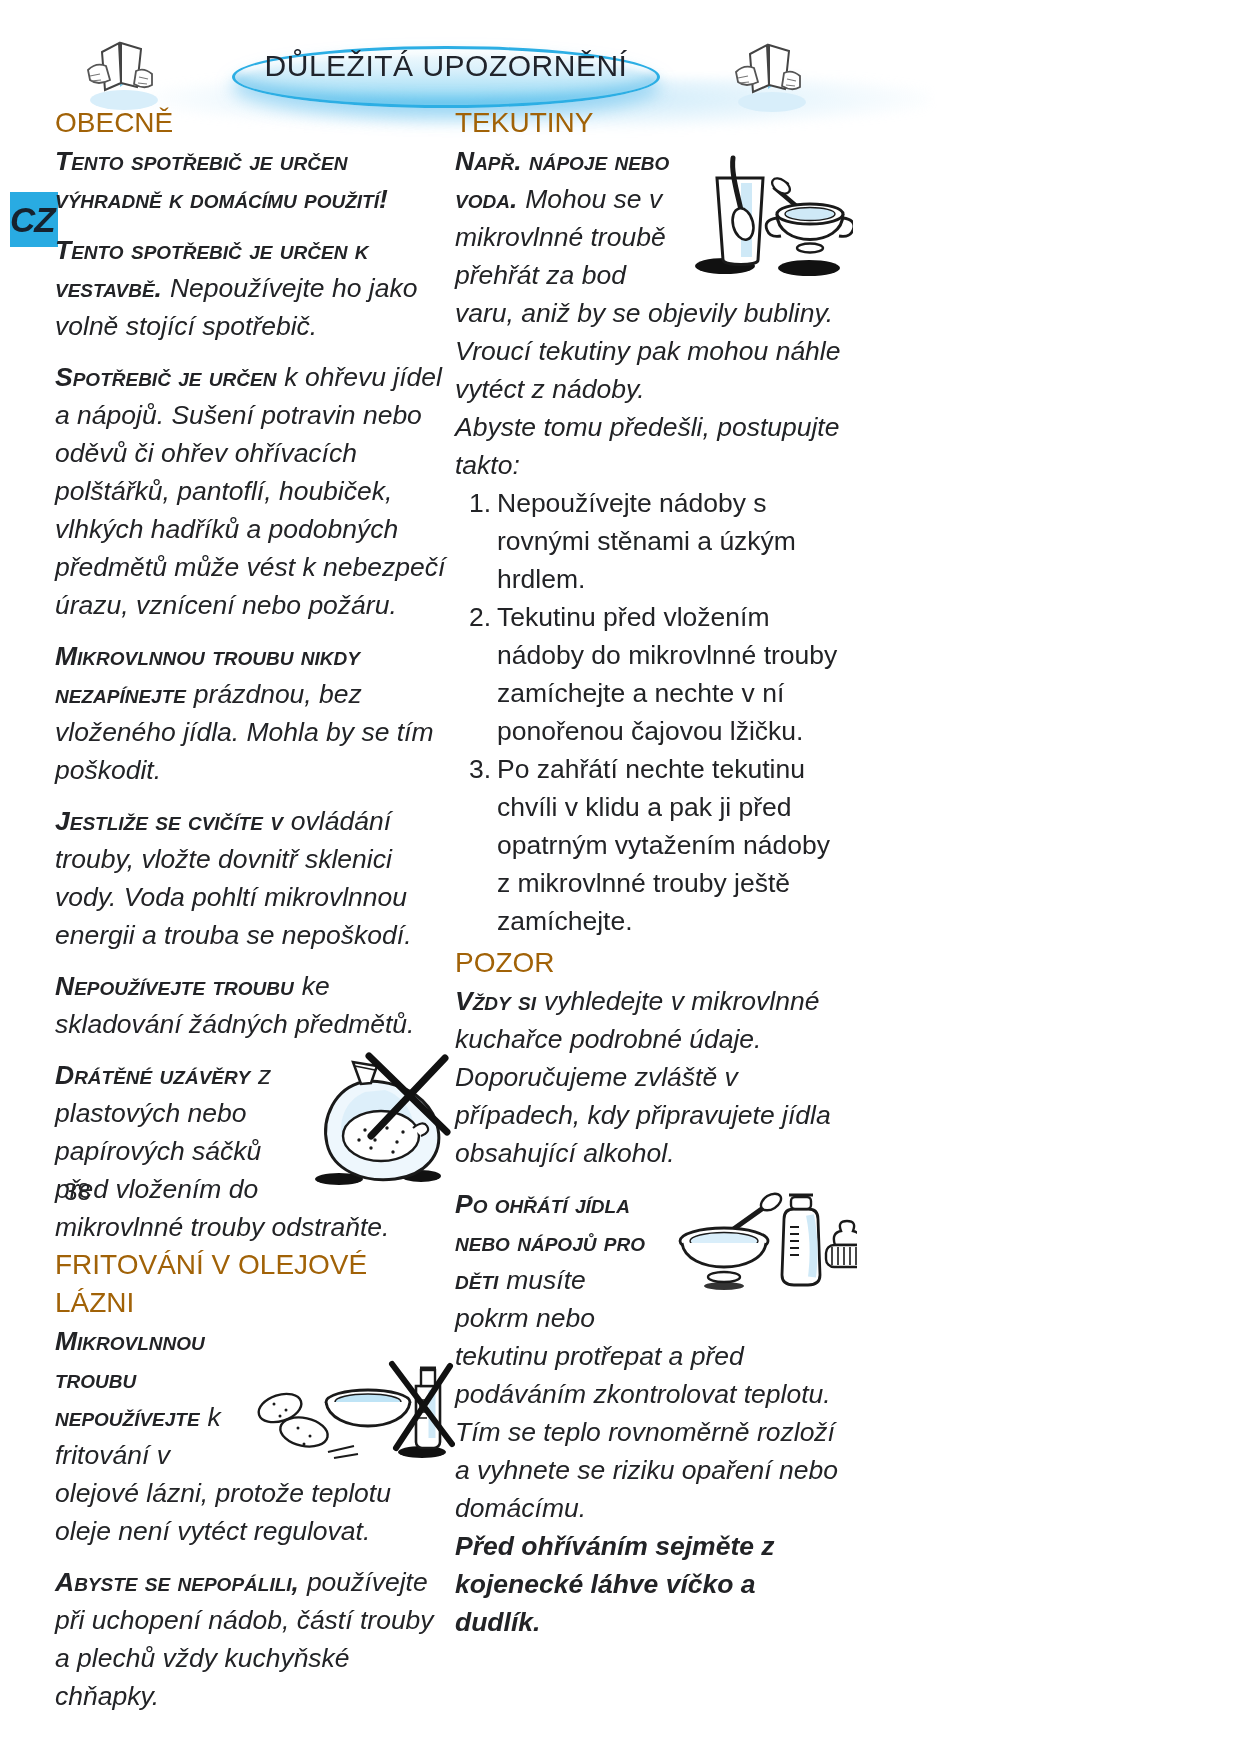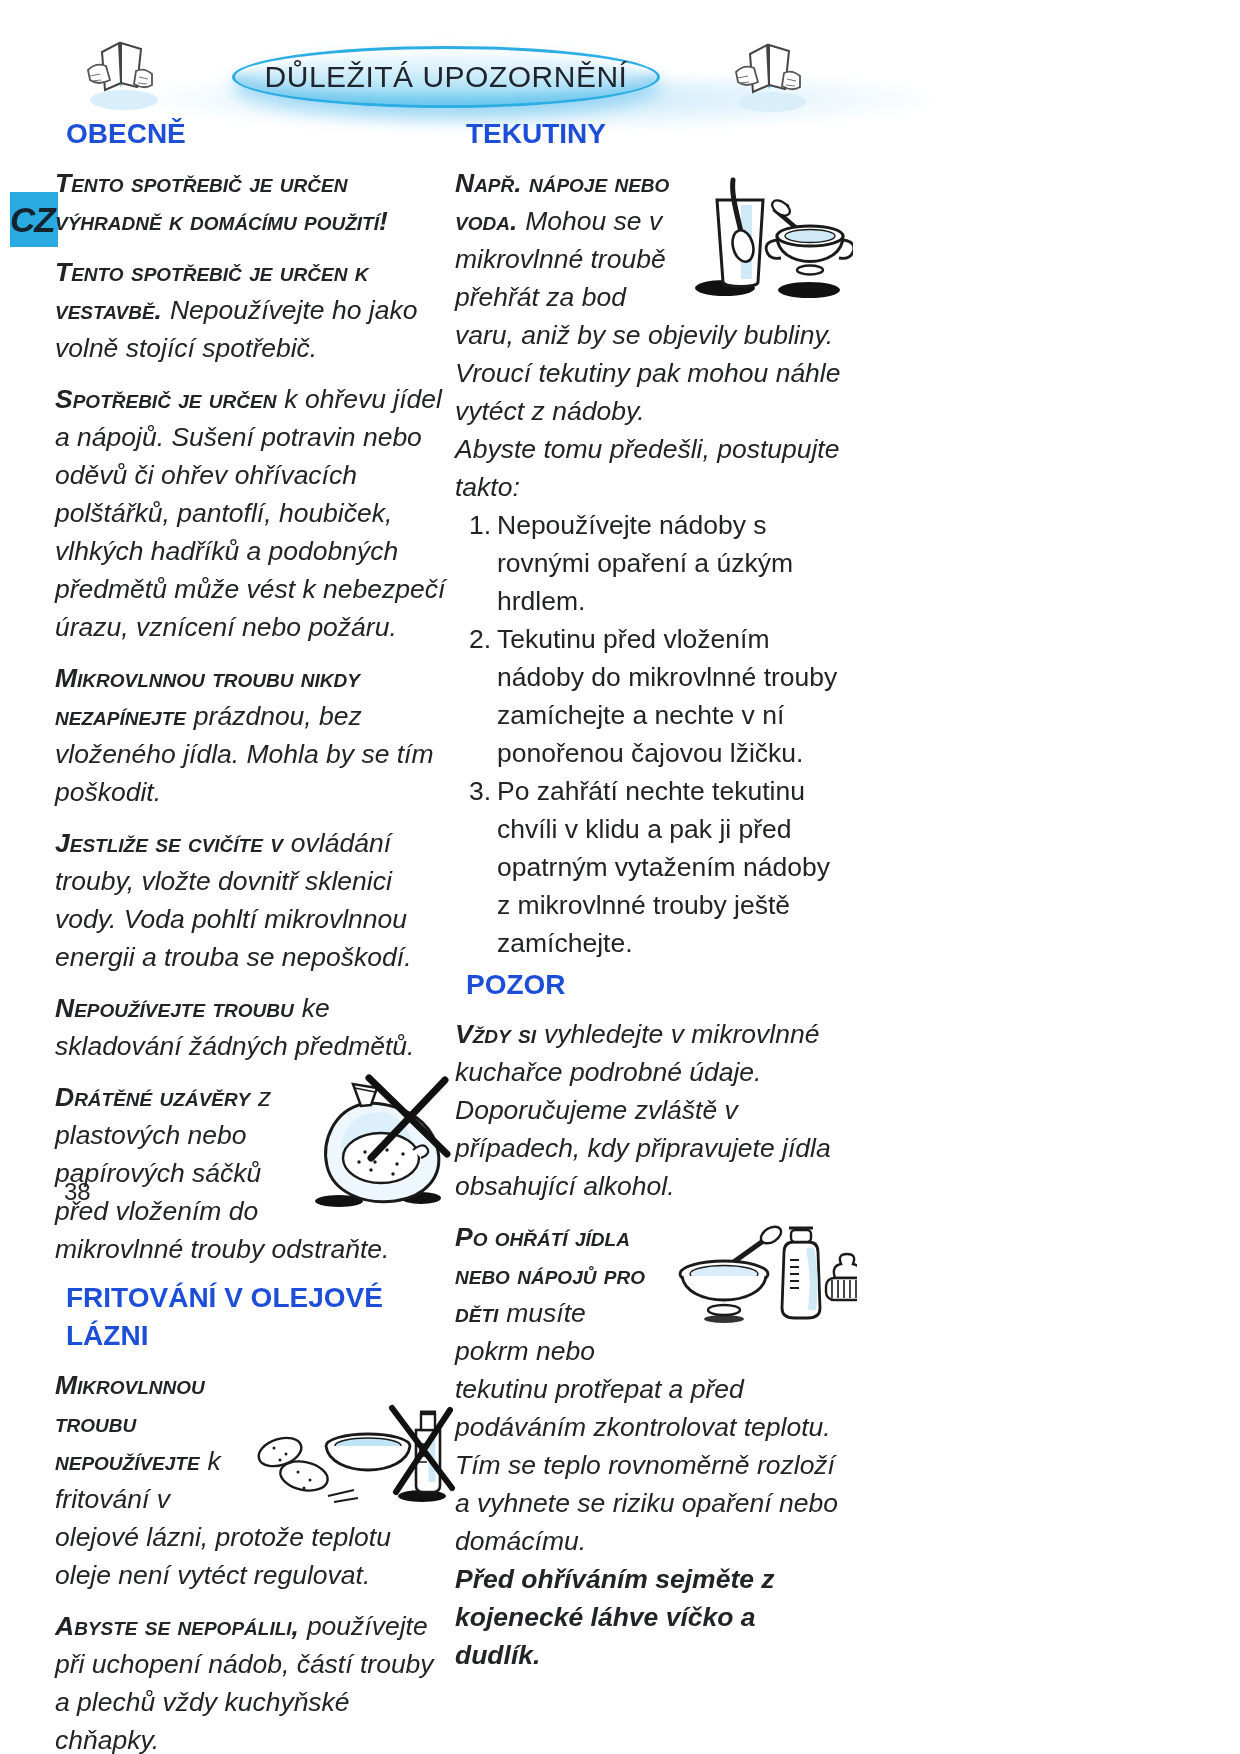--- a/index.html
+++ b/index.html
@@ -11,39 +11,39 @@
   .swash {
     position:absolute; left:150px; top:78px; width:780px; height:52px;
     background:radial-gradient(ellipse at 50% 40%, rgba(150,212,243,.55) 0%, rgba(190,228,248,.35) 45%, rgba(255,255,255,0) 75%);
     filter:blur(4px);
   }
   .title-oval {
     position:absolute; left:232px; top:46px; width:428px; height:62px;
     border-radius:50%; border:3px solid #2caee4; box-sizing:border-box;
     background:linear-gradient(180deg,#f6fcfe 0%,#d9f0fb 38%,#aee2f7 72%,#7cd2f2 100%);
     box-shadow:0 10px 16px rgba(120,200,240,.6), inset 0 -8px 12px rgba(70,175,228,.35), inset 0 4px 6px rgba(255,255,255,.9);
-    display:flex; align-items:center; justify-content:center;
+    display:flex; align-items:flex-start; justify-content:center;
   }
   .title-oval .title {
     font-size:30px; font-weight:500; color:#20242c; letter-spacing:.5px;
   }
   .booklet { position:absolute; width:92px; height:78px; }
   .booklet.left  { left:74px;  top:36px; }
   .booklet.right { left:722px; top:38px; }
   
   .cz-tab {
     position:absolute; left:10px; top:192px; width:48px; height:55px;
     background:#29abe2; display:flex; align-items:center; justify-content:flex-start;
   }
   .cz-tab span { font-style:italic; font-weight:700; font-size:35px; color:#16222e; letter-spacing:-1px; }
   
   .col { position:absolute; top:104px; }
   .col-left  { left:55px;  width:392px; }
   .col-right { left:455px; width:392px; }
-  h2 { margin:11px; font-size:28px; font-weight:700; line-height:38px; color:#1d4ed8; }
+  h2 { margin:0; font-size:28px; font-weight:400; line-height:38px; color:#a16207; }
   p  { margin:0 0 13px 0; font-size:26.5px; line-height:38px;font-style:italic; }
   p.tight { margin-bottom:0; }
   .lead { font-weight:700; font-variant:small-caps; margin-right:.3em; }
   .italic { font-style:italic; }
   .bolditalic { font-weight:700; font-style:italic; }
   
   .step { display:flex; font-size:26.5px; line-height:38px; }
   .step .num { flex:none; width:42px; text-align:left; padding-left:14px; box-sizing:border-box; }
   .step .txt { flex:1; }
   
@@ -199,21 +199,21 @@
         </svg>
       </span>
       <span class="lead">Např. nápoje nebo voda.</span><span>Mohou se v mikrovlnné troubě přehřát za bod varu, aniž by se objevily bubliny. Vroucí tekutiny pak mohou náhle vytéct z nádoby.</span>
     </p>
 
     <p class="tight">Abyste tomu předešli, postupujte takto:</p>
 
     <div class="steps">
       <div class="step">
         <span class="num">1.</span>
-        <span class="txt">Nepoužívejte nádoby s rovnými opaření a úzkým hrdlem.</span>
+        <span class="txt">Nepoužívejte nádoby s rovnými stěnami a úzkým hrdlem.</span>
       </div>
       <div class="step">
         <span class="num">2.</span>
         <span class="txt">Tekutinu před vložením nádoby do mikrovlnné trouby zamíchejte a nechte v ní ponořenou čajovou lžičku.</span>
       </div>
       <div class="step">
         <span class="num">3.</span>
         <span class="txt">Po zahřátí nechte tekutinu chvíli v klidu a pak ji před opatrným vytažením nádoby z mikrovlnné trouby ještě zamíchejte.</span>
       </div>
     </div>

